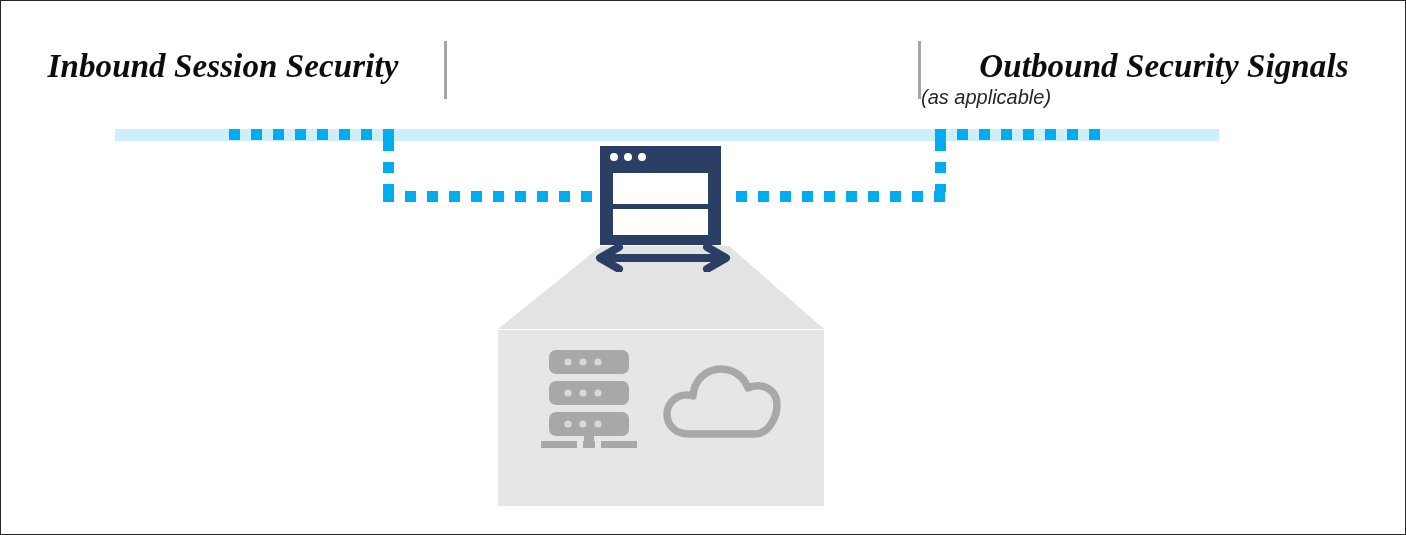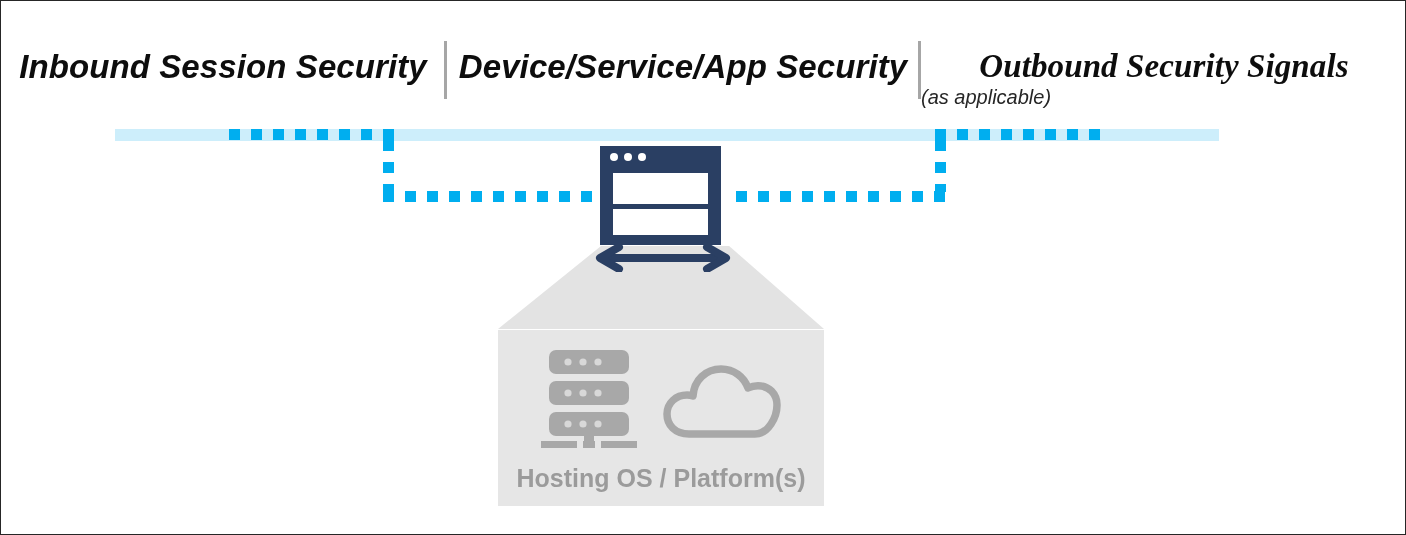--- a/index.html
+++ b/index.html
@@ -24,20 +24,21 @@
     font-style: italic;
     font-weight: bold;
     color: #0d0d0d;
     white-space: nowrap;
     text-align: center;
     letter-spacing: 0.1px;
   }
   #h-inbound {
     left: 0px;  top: 47px;  width: 444px;
     font-size: 33px;
+    font-family: Liberation Serif, serif;
   }
   #h-device {
     left: 446px; top: 47px; width: 472px;
     font-size: 33px;
   }
   #h-outbound {
     left: 920px; top: 47px; width: 486px;
     font-size: 33px;
     font-family: Liberation Serif, serif;
   }
@@ -188,21 +189,20 @@
 </style>
 </head>
 <body>
 
 <div id="canvas">
 
   <div class="heading" id="h-inbound">Inbound Session Security</div>
 
   <div class="divider" id="div-1"></div>
 
-  <div class="heading" id="h-device">Device/Service/App Security</div>
 
   <div class="divider" id="div-2"></div>
 
   <div class="heading" id="h-outbound">Outbound Security Signals</div>
   <div id="h-outbound-sub">(as applicable)</div>
 
   <div id="band"></div>
 
   <div class="dash-h" id="dash-top-left"></div>
   <div class="dash-v" id="dash-down-left"></div>
@@ -267,16 +267,15 @@
         <svg width="118" height="82" viewBox="0 0 118 82" aria-hidden="true">
           <path d="M26 74 C12 74 4 65 4 54 C4 43 13 35 24 35 C26 35 28 35.3 30 36
                    C31 20 43 9 58 9 C71 9 81 17 85 28
                    C88 26.5 91.5 25.7 95 25.7 C106 25.7 114 34 114 45
                    C114 57 105.5 74 92 74 Z" fill="none" stroke="#a8a8a8" stroke-width="7.5" stroke-linejoin="round"></path>
         </svg>
       </div>
 
     </div>
 
-    <div id="platform-label">Hosting OS / Platform(s)</div>
   </div>
 
 </div>
 
 </body></html>

